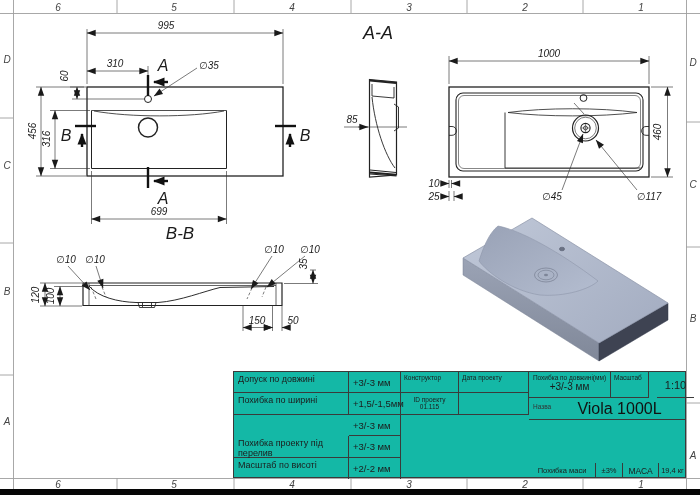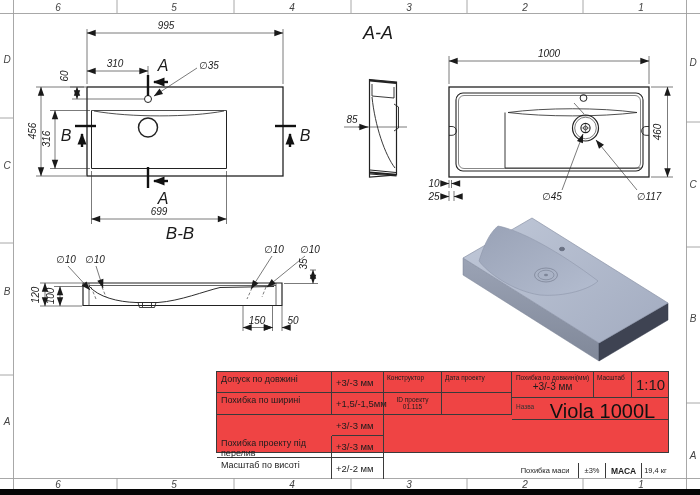--- a/index.html
+++ b/index.html
@@ -1,31 +1,31 @@
 <!DOCTYPE html>
 <html><head>
 <meta charset="utf-8">
 <style>
   html,body{margin:0;padding:0;background:#ffffff;}
   #sheet{position:relative;width:700px;height:495px;background:#ffffff;overflow:hidden;
          font-family:"Liberation Sans","DejaVu Sans",sans-serif;}
   #drawing{position:absolute;left:0;top:0;}
   .zone{position:absolute;transform:translate(-50%,-50%);font:italic 10px "Liberation Sans","DejaVu Sans",sans-serif;color:#444;}
   
-  #tblock{position:absolute;left:216px;top:371px;width:453px;height:82px;border:1px solid #3a3a3a;box-sizing:border-box;background:#ef4444;}
+  #tblock{position:absolute;left:233px;top:371px;width:453px;height:107px;border:1px solid #3a3a3a;box-sizing:border-box;background:#14b8a6;}
   #tblock .cell{position:absolute;box-sizing:border-box;color:#1c1c1c;}
   .br{border-right:1px solid #3a3a3a;}
   .bb{border-bottom:1px solid #3a3a3a;}
   .tol-label{font-size:9px;line-height:9.5px;padding:3px 2px 0 4px;}
   .tol-value{font-size:9.5px;padding:5px 0 0 4px;white-space:nowrap;}
   .microlabel{font-size:6.5px;color:#333;padding:2px 0 0 3px;}
   .center{display:flex;align-items:center;justify-content:center;}
   .logo{font-size:30px;font-weight:500;letter-spacing:-1px;color:#141414;}
-  .big-name{font-size:20px;color:#111;}
-  .scale-val{font-size:15px;color:#111;}
+  .big-name{font-size:16px;color:#111;}
+  .scale-val{font-size:11px;color:#111;margin-left:8px;}
   .size-val{font-size:14px;color:#111;}
   .row5{font-size:7.5px;}
   svg text{fill:#1a1a1a;}
   .dim{font:italic 10px "Liberation Sans","DejaVu Sans",sans-serif;}
   .sec{font:italic 16px "Liberation Sans","DejaVu Sans",sans-serif;}
   .vtitle{font:italic 17px "Liberation Sans","DejaVu Sans",sans-serif;}
   #blackbar{position:absolute;left:0;top:489px;width:700px;height:6px;background:#060606;}
 </style>
 </head>
 <body>
@@ -265,18 +265,18 @@
   <div class="cell bb center scale-val" style="left:415px;top:0;width:37px;height:26px">1:10</div>
 
   <div class="cell bb" style="left:295px;top:26px;width:157px;height:22px">
     <div class="microlabel" style="position:absolute;left:1px;top:3px">Назва</div>
     <div class="big-name" style="position:absolute;left:0;top:2px;width:100%;text-align:center;padding-left:24px;box-sizing:border-box">Viola 1000L</div>
   </div>
 
 
   <div class="cell br center row5" style="left:295px;top:91px;width:67px;height:15px">Похибка маси</div>
   <div class="cell br center row5" style="left:362px;top:91px;width:27px;height:15px">±3%</div>
-  <div class="cell br center" style="left:389px;top:91px;width:36px;height:15px;font-size:8.5px;font-weight:700">МАСА</div>
+  <div class="cell br center" style="left:389px;top:91px;width:36px;height:15px;font-size:8.5px;font-weight:400">МАСА</div>
   <div class="cell center row5" style="left:425px;top:91px;width:27px;height:15px">19,4 кг</div>
 </div>
 
 <div id="blackbar"></div>
 </div>
 
 </body></html>

